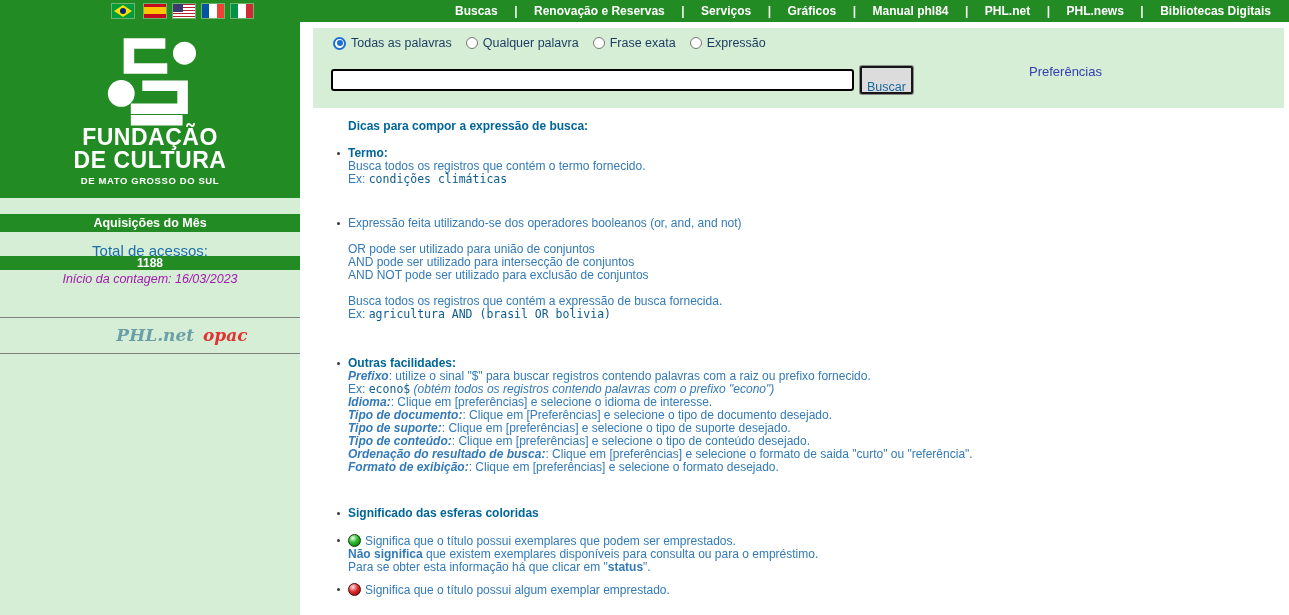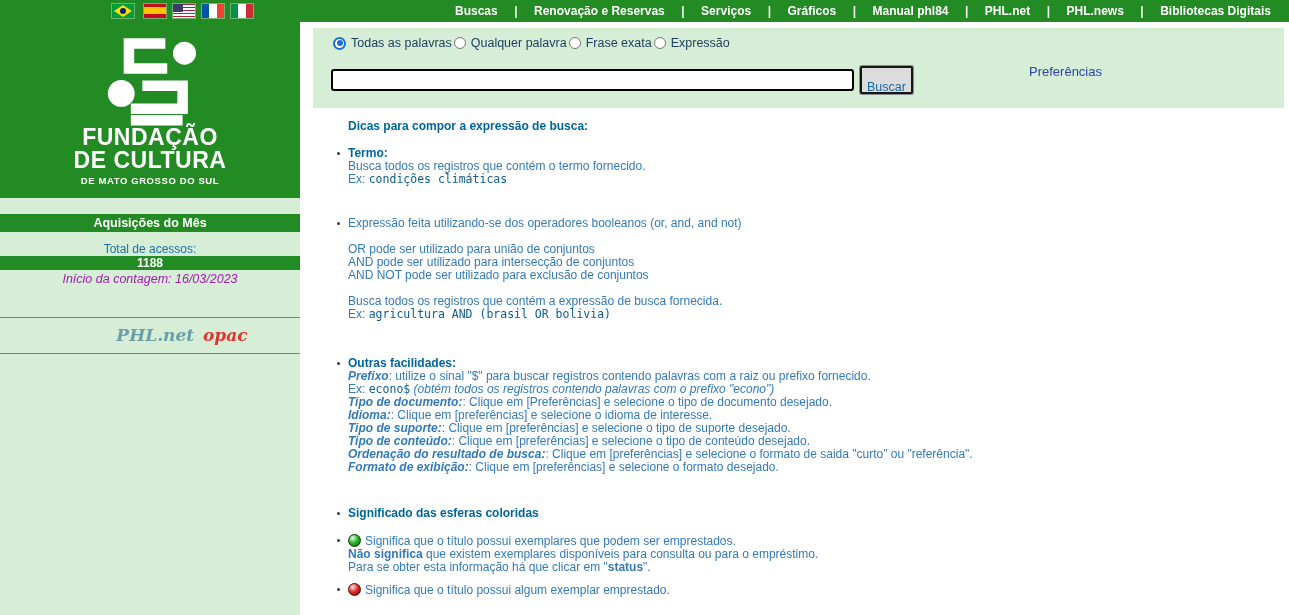--- a/index.html
+++ b/index.html
@@ -31,33 +31,33 @@
   .navsep{font-weight:bold;opacity:.95;}
   
   .sidebar{position:absolute;left:0;top:22px;width:300px;height:593px;background:var(--lgreen);}
   .logoblock{position:absolute;left:0;top:0;width:300px;height:176px;background:var(--green);
     display:flex;flex-direction:column;align-items:center;padding-top:12px;}
   .logoblock svg{display:block;}
   .org1,.org2{color:#fff;font-weight:bold;font-size:23px;line-height:23px;letter-spacing:.5px;text-align:center;}
   .org3{color:#fff;font-weight:bold;font-size:9.5px;letter-spacing:.6px;margin-top:3px;text-align:center;}
   .acqbar{position:absolute;left:0;top:192px;width:300px;height:18px;background:var(--green);
     color:#fff;font-weight:bold;font-size:12.5px;text-align:center;line-height:18px;cursor:pointer;}
-  .totlabel{position:absolute;left:0;top:220px;width:300px;text-align:center;color:#1a6fa8;font-size:12px;}
+  .totlabel{position:absolute;left:0;top:220px;width:300px;text-align:center;color:#1a6fa8;font-size:15px;}
   .countbar{position:absolute;left:0;top:234px;width:300px;height:14px;background:var(--green);
     color:#fff;font-weight:bold;font-size:12px;text-align:center;line-height:14px;}
   .startcount{position:absolute;left:0;top:250px;width:300px;text-align:center;color:#a21caf;
     font-style:italic;font-size:12.5px;}
   .sideline{position:absolute;left:0;width:300px;height:0;border-top:1px solid #7f7f7f;}
   .line1{top:295px;} .line2{top:331px;}
   .phllogo{position:absolute;left:0;top:303px;width:364px;text-align:center;
     font-family:"DejaVu Serif",serif;font-style:italic;font-weight:bold;font-size:17px;cursor:pointer;}
   .phlnet{color:#6b9fa8;} .phlopac{color:#e23333;margin-left:3px;}
   
   .panel{position:absolute;left:313px;top:28px;width:971px;height:80px;background:var(--lgreen);}
-  .radios{position:absolute;left:20px;top:8px;display:flex;align-items:center;gap:2px;
+  .radios{position:absolute;left:20px;top:8px;display:flex;align-items:center;gap:14px;
     color:var(--navy);font-size:12.5px;}
   .radiogroup{display:flex;align-items:center;gap:5px;cursor:pointer;}
   .radio{width:12px;height:12px;border-radius:50%;background:#fff;border:1px solid #777;flex:0 0 auto;}
   .radio.on{border:2px solid #1b6fd0;width:13px;height:13px;position:relative;}
   .radio.on::after{content:"";position:absolute;left:1.5px;top:1.5px;width:6px;height:6px;border-radius:50%;background:#1b6fd0;}
   .searchrow{position:absolute;left:18px;top:38px;display:flex;align-items:center;}
   .searchinput{width:523px;height:22px;border:2px solid #000;border-radius:3px;background:#fff;
     font-size:13px;padding:0 4px;font-family:"Liberation Sans",sans-serif;}
   .buscar{margin-left:6px;height:22px;padding:12px 5px;background:#dcdcdc;border:2px solid #161616;
     border-radius:2px;box-shadow:0 0 0 1px #8a8a8a;color:#16699e;font-size:12.5px;cursor:pointer;
@@ -198,24 +198,24 @@
     <div class="h">Outras facilidades:</div>
     <div>
       <span class="flab">Prefixo</span><span>: utilize o sinal "$" para buscar registros contendo palavras com a raiz ou prefixo fornecido.</span>
     </div>
     <div>
       <span>Ex:</span>
       <span class="mono">econo$</span>
       <span class="it">(obtém todos os registros contendo palavras com o prefixo "econo")</span>
     </div>
     <div>
+      <span class="flab">Idioma:</span><span>: Clique em [preferências] e selecione o idioma de interesse.</span>
+    </div>
+    <div>
       <span class="flab">Tipo de documento:</span><span>: Clique em [Preferências] e selecione o tipo de documento desejado.</span>
-    </div>
-    <div>
-      <span class="flab">Idioma:</span><span>: Clique em [preferências] e selecione o idioma de interesse.</span>
     </div>
     <div>
       <span class="flab">Tipo de suporte:</span><span>: Clique em [preferências] e selecione o tipo de suporte desejado.</span>
     </div>
     <div>
       <span class="flab">Tipo de conteúdo:</span><span>: Clique em [preferências] e selecione o tipo de conteúdo desejado.</span>
     </div>
     <div>
       <span class="flab">Ordenação do resultado de busca:</span><span>: Clique em [preferências] e selecione o formato de saida "curto" ou "referência".</span>
     </div>

